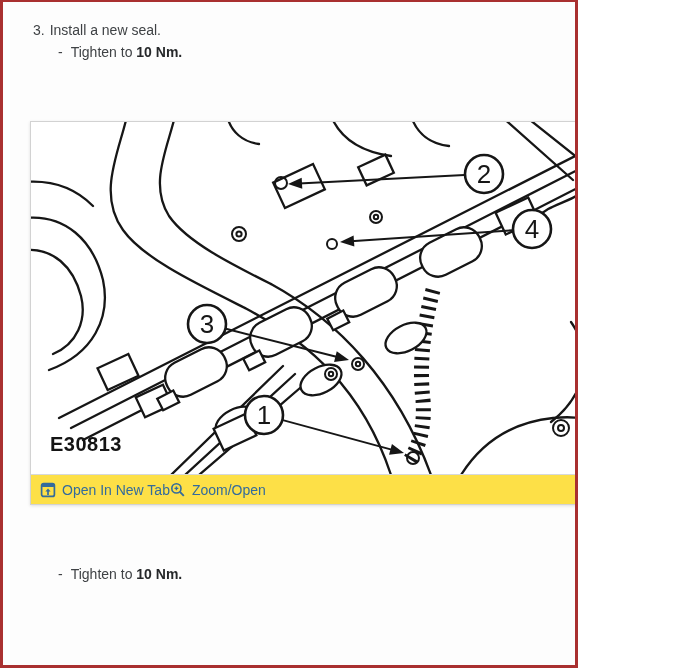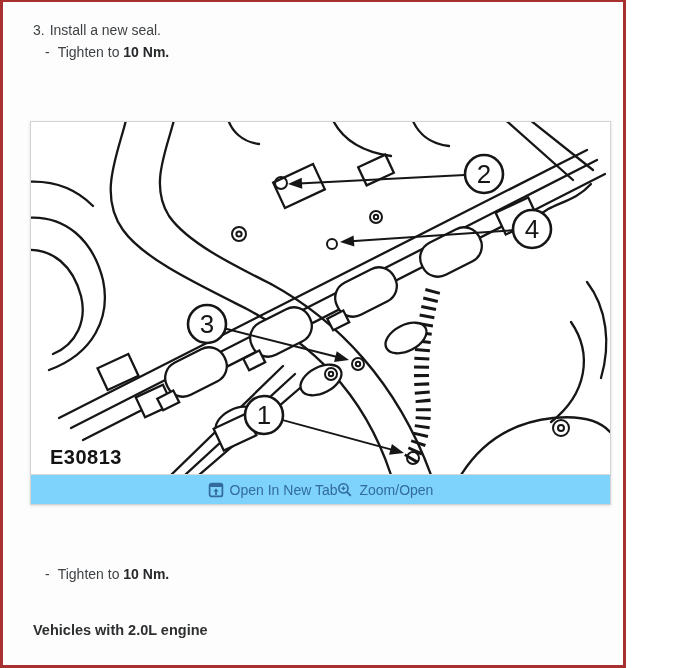--- a/index.html
+++ b/index.html
@@ -1,46 +1,46 @@
 <!DOCTYPE html>
 <html><head>
 <meta charset="utf-8">
 <style>
   html,body { margin:0; padding:0; background:#ffffff; }
   .page {
-    position:relative; width:626px; height:668px; box-sizing:border-box;
+    position:relative; width:578px; height:668px; box-sizing:border-box;
     border:3px solid #a93030; border-top-width:2px;
     background:#fdfdfd; overflow:hidden;
     font-family:"Liberation Sans", sans-serif; color:#3f4245;
   }
   .step-block { position:absolute; left:30px; font-size:14px; line-height:20px; }
   .step-block .num { margin-right:5px; }
-  .step-sub { margin-top:2px; margin-left:12px; }
+  .step-sub { margin-top:2px; margin-left:25px; }
   .step-sub .dash { margin-right:8px; }
   .step-sub b { color:#26282a; }
   #step-3 { top:18px; }
   #step-4 { top:560px; }
   .section-heading {
     position:absolute; left:30px; top:620px;
     font-size:14.5px; font-weight:700; color:#2d2f31;
   }
   .figure-panel {
     position:absolute; left:27px; top:119px; width:581px; box-sizing:border-box;
     background:#ffffff; border:1px solid #d2d2d2;
     box-shadow:0 1px 3px rgba(0,0,0,0.12);
   }
   .figure-canvas { position:relative; width:579px; height:352px; background:#fff; overflow:hidden; }
   .figure-canvas svg { display:block; }
   .figure-code {
-    position:absolute; left:19px; bottom:5px;
+    position:absolute; left:19px; bottom:18px;
     font-size:20px; font-weight:700; letter-spacing:0.5px; color:#141414;
   }
   .figure-toolbar {
-    height:29px; background:#7dd3fc; border-top:1px solid #d6d9dc;
-    display:flex; justify-content:center; align-items:center;
+    height:29px; background:#fde047; border-top:1px solid #d6d9dc;
+    display:flex; justify-content:flex-start; align-items:center;
     padding:0 9px;
   }
   .tb-link {
     display:flex; align-items:center; gap:6px;
     color:#336b9c; font-size:14px; text-decoration:none; cursor:pointer;
   }
   .tb-link svg { flex:0 0 auto; }
 </style>
 </head>
 <body>
@@ -167,15 +167,14 @@
       </a>
     </div>
   </div>
 
   <div class="step-block" id="step-4">
     <div class="step-sub">
       <span class="dash">-</span><span>Tighten to </span><b>10 Nm.</b>
     </div>
   </div>
 
-  <div class="section-heading">Vehicles with 2.0L engine</div>
 
 </div>
 
 </body></html>

